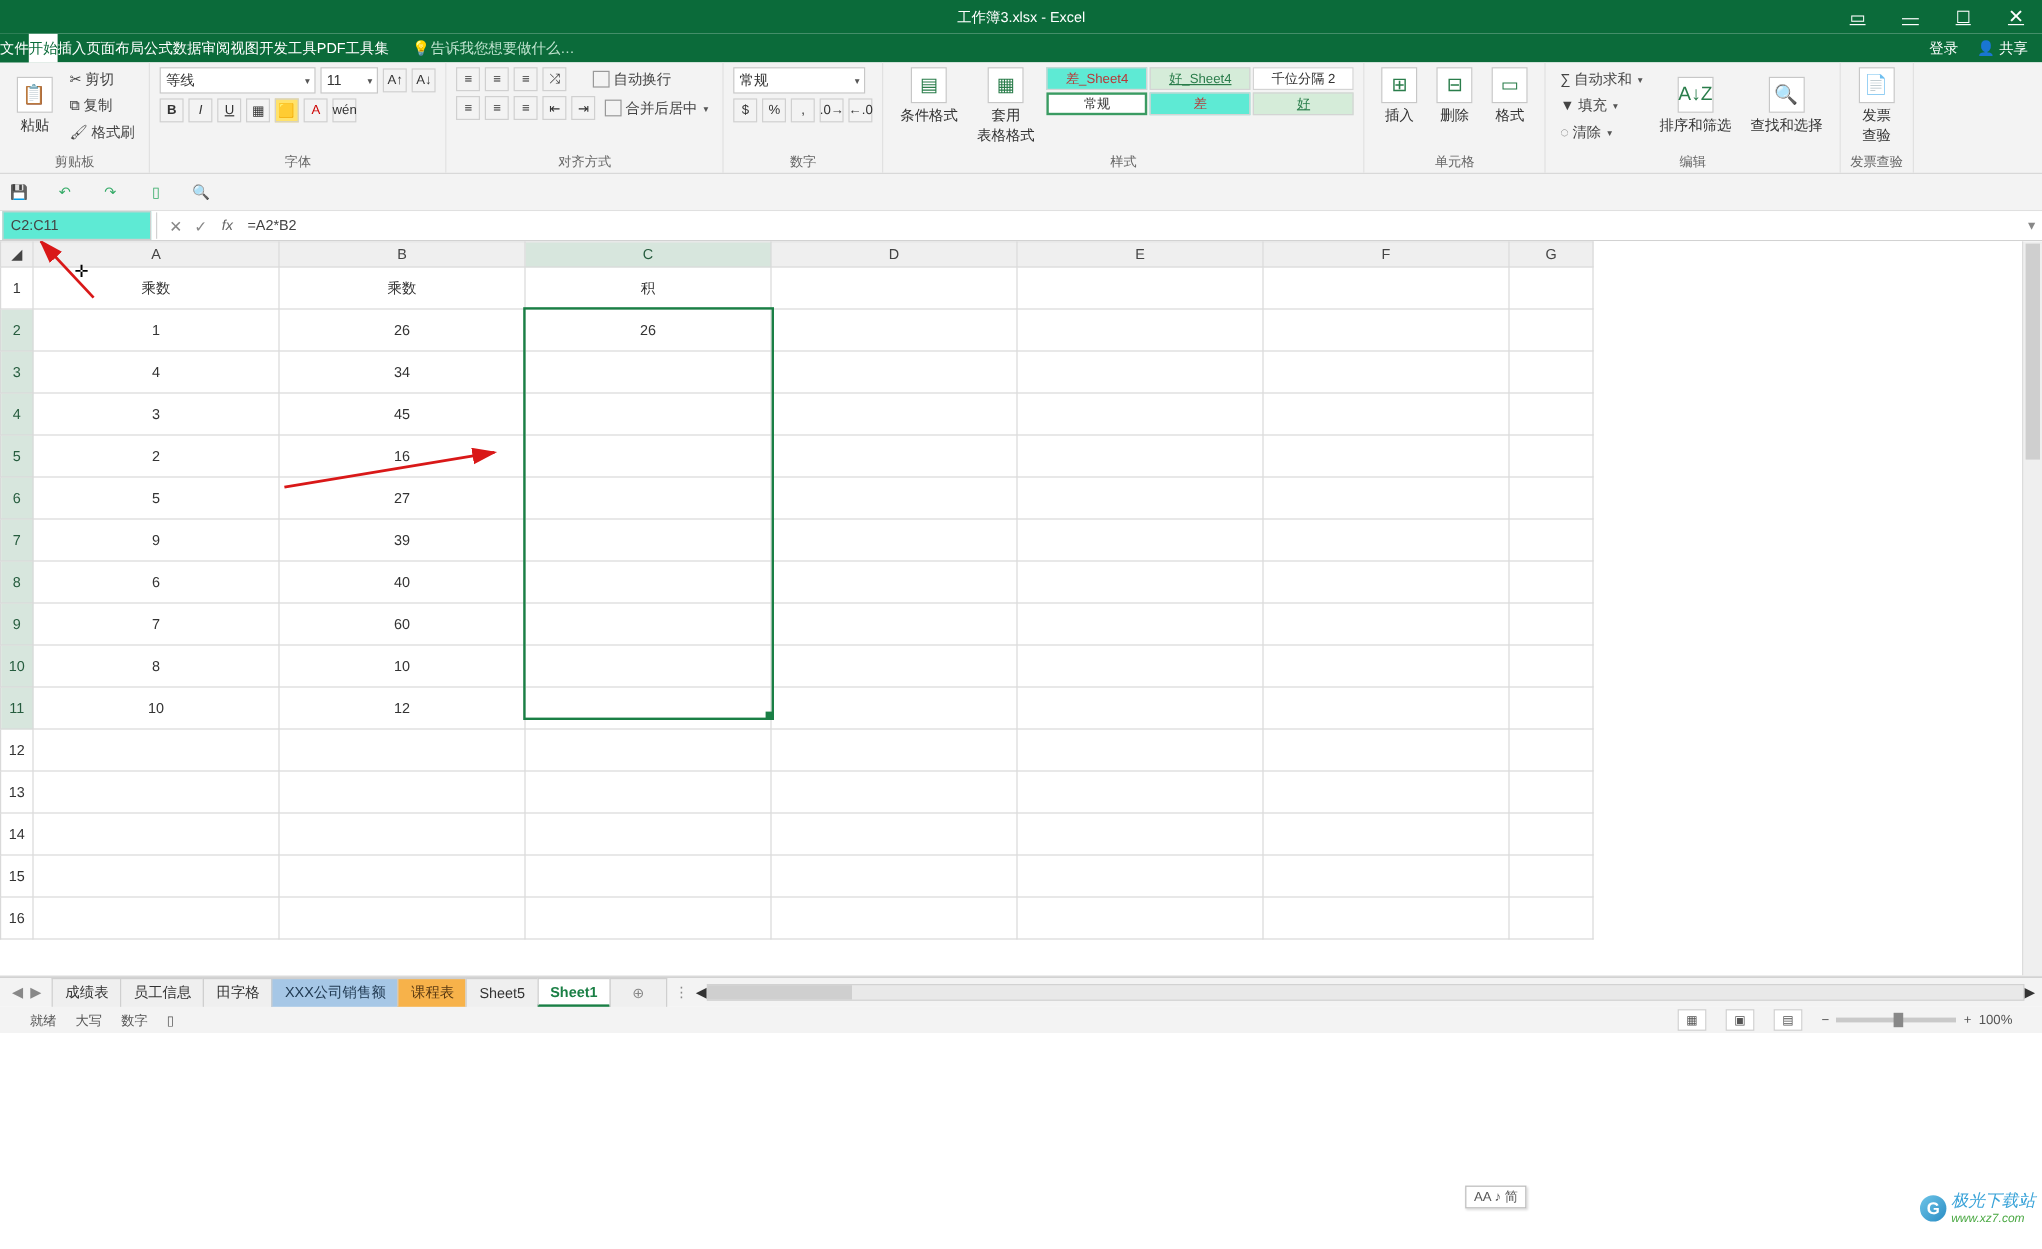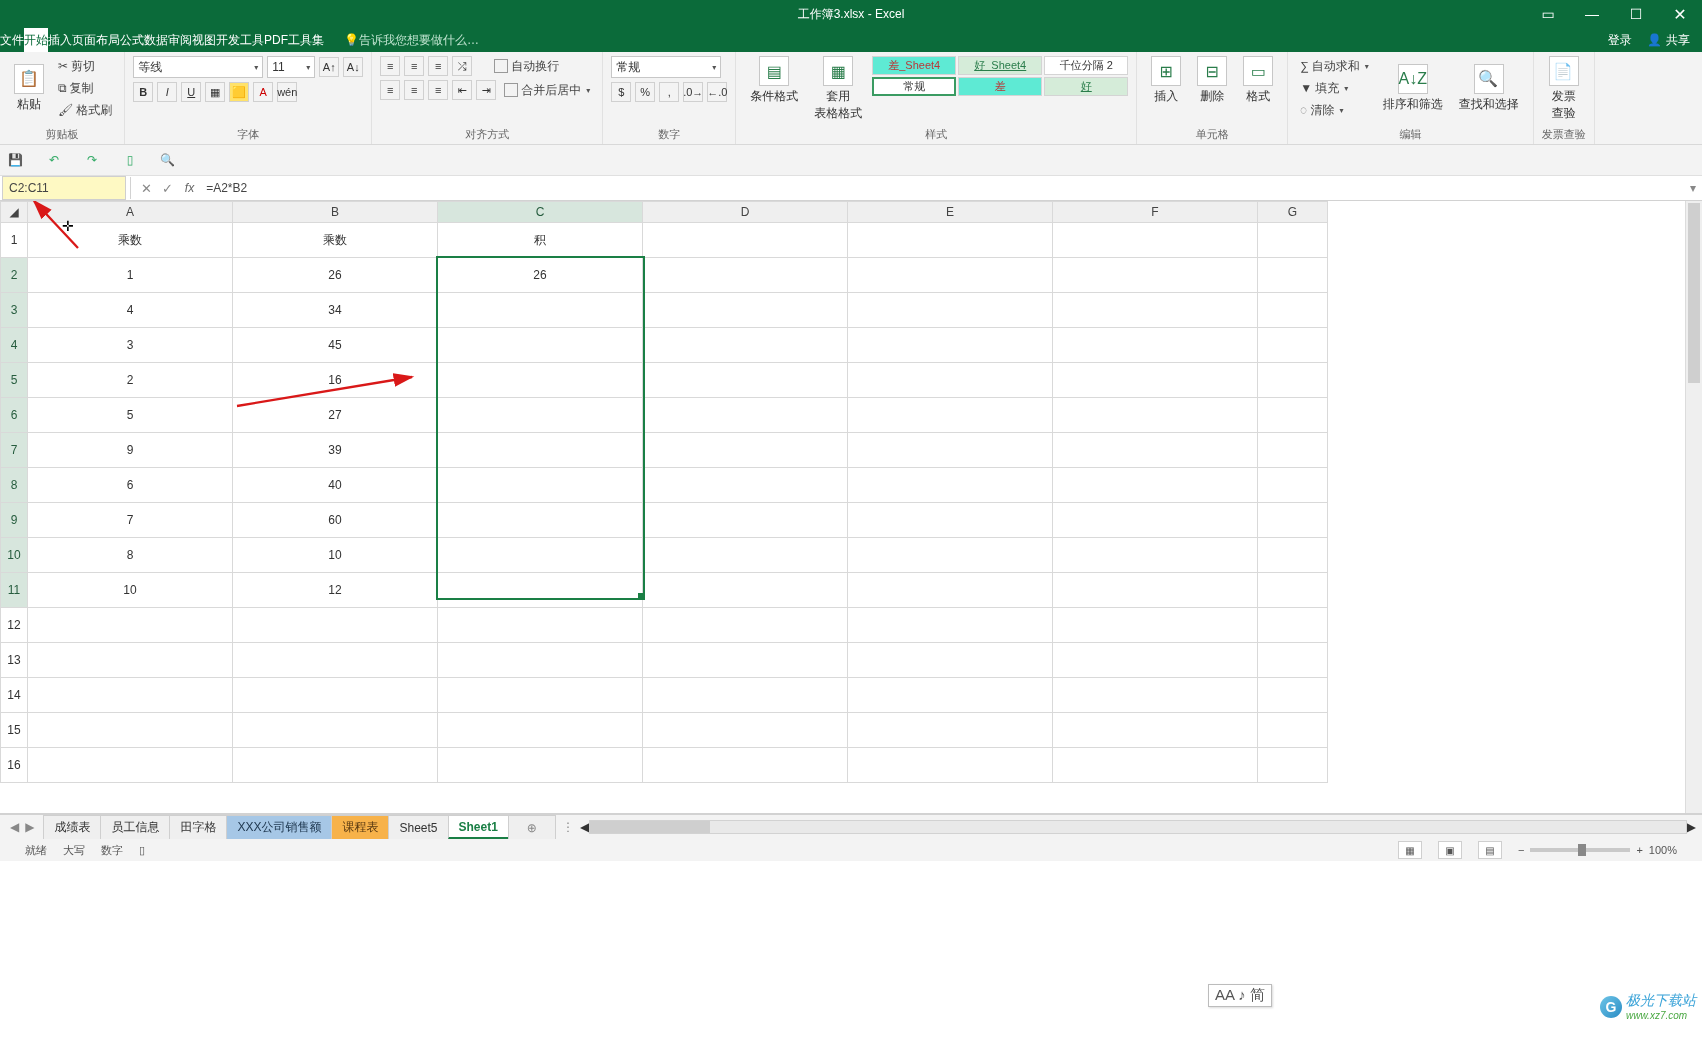--- a/index.html
+++ b/index.html
@@ -1,16 +1,16 @@
 <!DOCTYPE html>
 <html><head>
 <meta charset="utf-8">
 <style>
 html,body{margin:0;padding:0;font-family:"Microsoft YaHei","Segoe UI",sans-serif;font-size:12px;background:#fff;color:#333;overflow:hidden;}
-.title-bar{height:28px;background:#0b6b3a;color:#fff;display:flex;align-items:center;position:relative;}
+.title-bar{height:28px;background:#0b6b3a;color:#fff;display:flex;align-items:center;position:relative;text-decoration:underline;}
 .title-bar .title{position:absolute;left:50%;transform:translateX(-50%);font-size:12px;}
 .title-bar .win-controls{margin-left:auto;display:flex;gap:0;}
 .title-bar .win-btn{width:44px;height:28px;display:flex;align-items:center;justify-content:center;font-size:14px;}
 .title-bar .win-btn.close{font-size:16px;}
 .ribbon-tabs{height:24px;background:#0b6b3a;color:#fff;display:flex;align-items:stretch;}
 .rtab{padding:0 0;display:flex;align-items:center;font-size:12px;color:#fff;cursor:default;}
 .rtab.file{background:#0b6b3a;}
 .rtab.active{background:#fff;color:#0b6b3a;}
 .rtab.tellme{color:#bfe3cf;margin-left:20px;font-size:12px;}
 .ribbon-tabs .right-area{margin-left:auto;display:flex;align-items:center;color:#fff;padding-right:12px;gap:16px;}
@@ -29,21 +29,21 @@
 .chk{width:12px;height:12px;border:1px solid #999;display:inline-block;}
 .numfmt{width:100px;height:20px;border:1px solid #c7c7c7;background:#fff;padding:0 4px;display:flex;align-items:center;justify-content:space-between;}
 .style-box{display:grid;grid-template-columns:84px 84px 84px;grid-template-rows:19px 19px;gap:2px;}
 .style-cell{border:1px solid #d4d4d4;font-size:11px;display:flex;align-items:center;justify-content:center;background:#fff;}
 .style-bad{background:#5eead4;color:#b93838;}
 .style-good{background:#d5ecd9;color:#2a7d4b;text-decoration:underline;}
 .style-normal{background:#fff;}
 .qat{height:30px;background:#f3f3f3;border-bottom:1px solid #e0e0e0;display:flex;align-items:center;padding:0 6px;gap:18px;}
 .qat .qbtn{width:20px;height:20px;display:flex;align-items:center;justify-content:center;color:#3a6;}
 .formula-bar{height:24px;border-bottom:1px solid #d2d2d2;display:flex;align-items:center;background:#fff;}
-.name-box{width:110px;height:22px;border:1px solid #cfcfcf;margin-left:2px;padding:0 6px;display:flex;align-items:center;font-size:12px;color:#444;background:#fef9c3;}
+.name-box{width:110px;height:22px;border:1px solid #cfcfcf;margin-left:2px;padding:0 6px;display:flex;align-items:center;font-size:12px;color:#444;background:#5eead4;}
 .fb-sep{width:1px;height:22px;background:#d2d2d2;margin:0 4px;}
 .fb-btns{display:flex;gap:10px;color:#888;padding:0 6px;font-size:13px;}
 .fx{font-style:italic;color:#666;padding:0 6px;}
 .formula-input{flex:1;padding:0 6px;color:#444;}
 .grid-wrap{position:relative;height:612px;border-bottom:1px solid #d2d2d2;overflow:hidden;background:#fff;}
 table.sheet{border-collapse:collapse;table-layout:fixed;}
 table.sheet th,table.sheet td{border:0.5px solid #d9d9d9;font-size:12px;font-weight:normal;color:#333;text-align:center;background:#fff;padding:0;}
 table.sheet th{background:#efefef;color:#444;}
 .col-rowhead{width:26px;height:20px;}
 .colA,.colB,.colC,.colD,.colE,.colF{width:205px;}
@@ -65,21 +65,21 @@
 .stab.blue{background:#a6c7e6;color:#213a52;}
 .stab.new{width:26px;justify-content:center;color:#888;border-radius:0 0 0 0;}
 .hscroll{flex:1;display:flex;align-items:center;padding:0 6px;}
 .hscroll .track{flex:1;height:12px;background:#e9e9e9;border:1px solid #d2d2d2;position:relative;}
 .status-bar{height:22px;background:#f3f3f3;display:flex;align-items:center;font-size:11px;color:#555;padding:0 25px;gap:16px;}
 .status-bar .spacer{flex:1;}
 .zoom{display:flex;align-items:center;gap:6px;}
 .zoom .ztrack{width:100px;height:4px;background:#c9c9c9;position:relative;}
 .zoom .zthumb{position:absolute;left:48px;top:-4px;width:8px;height:12px;background:#888;}
 .view-btn{width:22px;height:16px;border:1px solid #cfcfcf;background:#fff;display:flex;align-items:center;justify-content:center;font-size:10px;}
-.ime-hint{position:absolute;right:430px;bottom:34px;border:1px solid #bcbcbc;background:#fff;padding:1px 6px;font-size:15px;color:#555;box-shadow:1px 1px 2px rgba(0,0,0,.15);}
+.ime-hint{position:absolute;right:430px;bottom:34px;border:1px solid #bcbcbc;background:#fff;padding:1px 6px;font-size:11px;color:#555;box-shadow:1px 1px 2px rgba(0,0,0,.15);}
 .watermark{position:absolute;right:6px;bottom:20px;font-size:14px;color:#3aa3d8;font-style:italic;display:flex;align-items:center;gap:4px;}
 .watermark .g{width:22px;height:22px;border-radius:50%;background:linear-gradient(135deg,#6ec5e8,#2a8cc4);display:flex;align-items:center;justify-content:center;color:#fff;font-weight:bold;font-style:normal;}
 .cursor-plus{position:absolute;font-size:14px;color:#000;pointer-events:none;}
 .vscroll{position:absolute;right:0;top:0;bottom:0;width:16px;background:#efefef;border-left:1px solid #dcdcdc;}
 .vscroll .thumb{position:absolute;left:2px;right:2px;top:2px;height:180px;background:#cfcfcf;}
 </style>
 </head>
 <body>
 
 <div class="title-bar">

